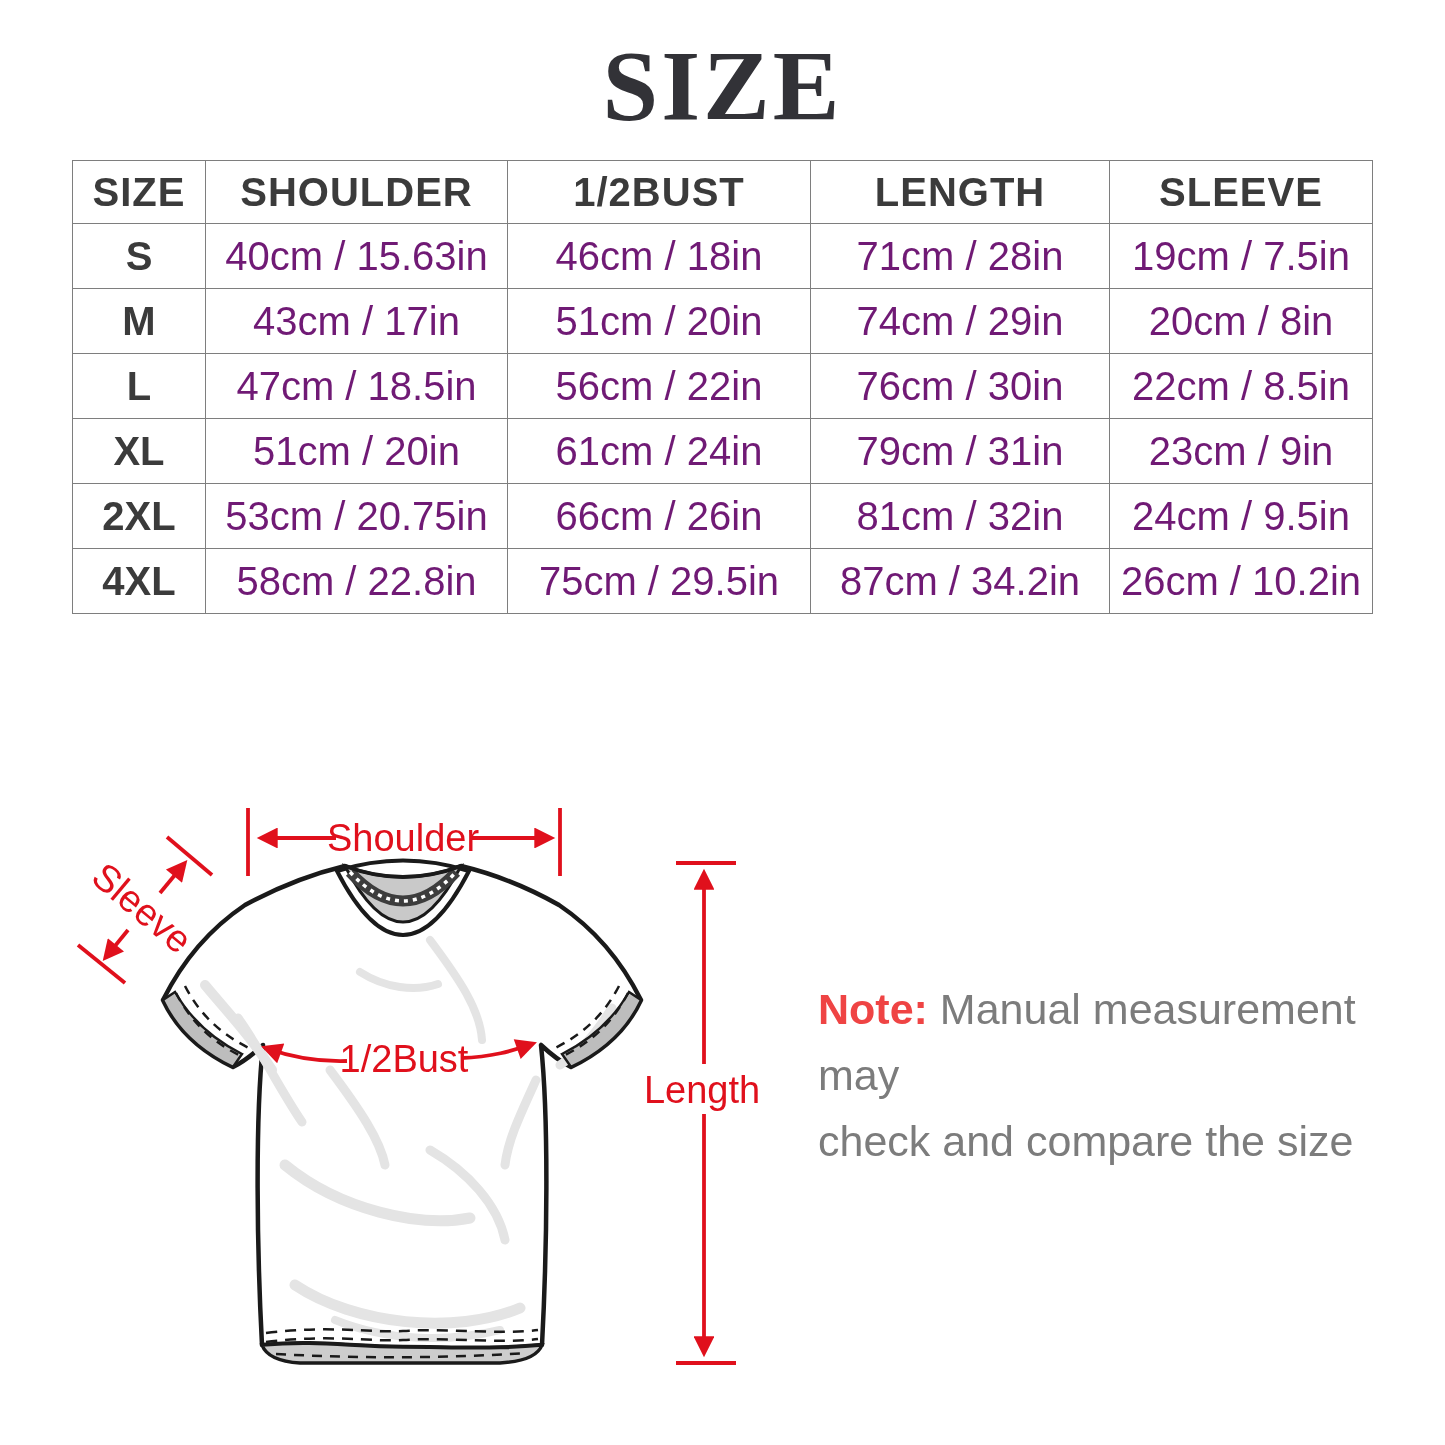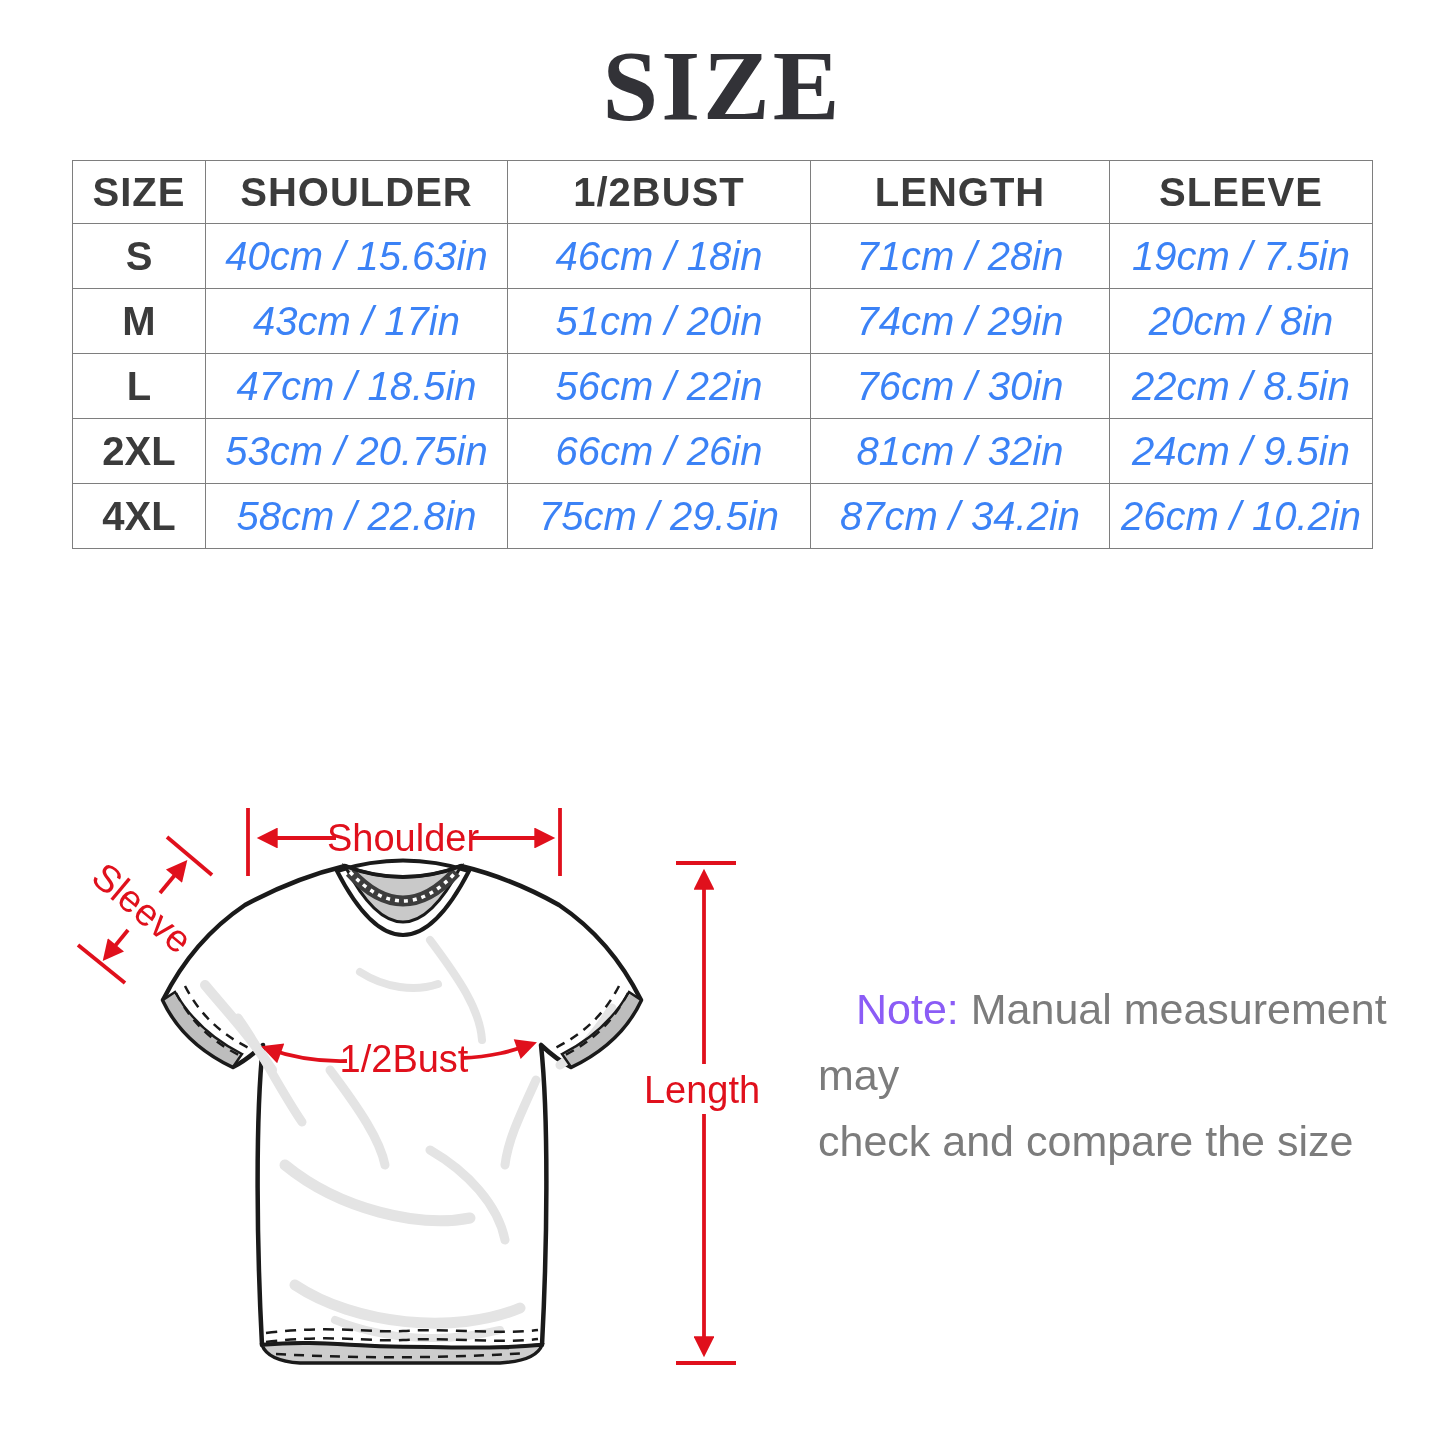--- a/index.html
+++ b/index.html
@@ -17,27 +17,27 @@
     border-collapse:collapse;table-layout:fixed;
   }
   .size-table th,.size-table td{
     border:1px solid #7e7e7e;text-align:center;vertical-align:middle;
     padding:0;font-size:40px;
   }
   .size-table thead tr{height:63px;}
   .size-table tbody tr{height:65px;}
   .size-table thead th{font-weight:bold;color:#3b3b3b;letter-spacing:1px;}
   .size-table tbody th{font-weight:bold;color:#3b3b3b;}
-  .size-table tbody td{font-weight:normal;color:#3b82f6;font-style:italic;}
+  .size-table tbody td{font-weight:normal;color:#701a75;}
   .diagram-svg{position:absolute;left:0;top:0;width:1445px;height:1445px;}
   .note{
     position:absolute;left:818px;top:976px;width:580px;
     font-size:43px;line-height:66px;color:#7c7c7c;
   }
-  .note b{font-weight:normal;color:#8b5cf6;margin-left:38px;}
+  .note b{font-weight:bold;color:#ef4444;}
 </style>
 </head>
 <body>
 
 <div class="page-title">SIZE</div>
 
 <table class="size-table">
   <colgroup>
     <col style="width:133px">
       <col style="width:302px">
@@ -68,20 +68,27 @@
         <td>51cm / 20in</td>
         <td>74cm / 29in</td>
         <td>20cm / 8in</td>
       </tr>
       <tr>
         <th>L</th>
         <td>47cm / 18.5in</td>
         <td>56cm / 22in</td>
         <td>76cm / 30in</td>
         <td>22cm / 8.5in</td>
+      </tr>
+      <tr>
+        <th>XL</th>
+        <td>51cm / 20in</td>
+        <td>61cm / 24in</td>
+        <td>79cm / 31in</td>
+        <td>23cm / 9in</td>
       </tr>
       <tr>
         <th>2XL</th>
         <td>53cm / 20.75in</td>
         <td>66cm / 26in</td>
         <td>81cm / 32in</td>
         <td>24cm / 9.5in</td>
       </tr>
       <tr>
         <th>4XL</th>

